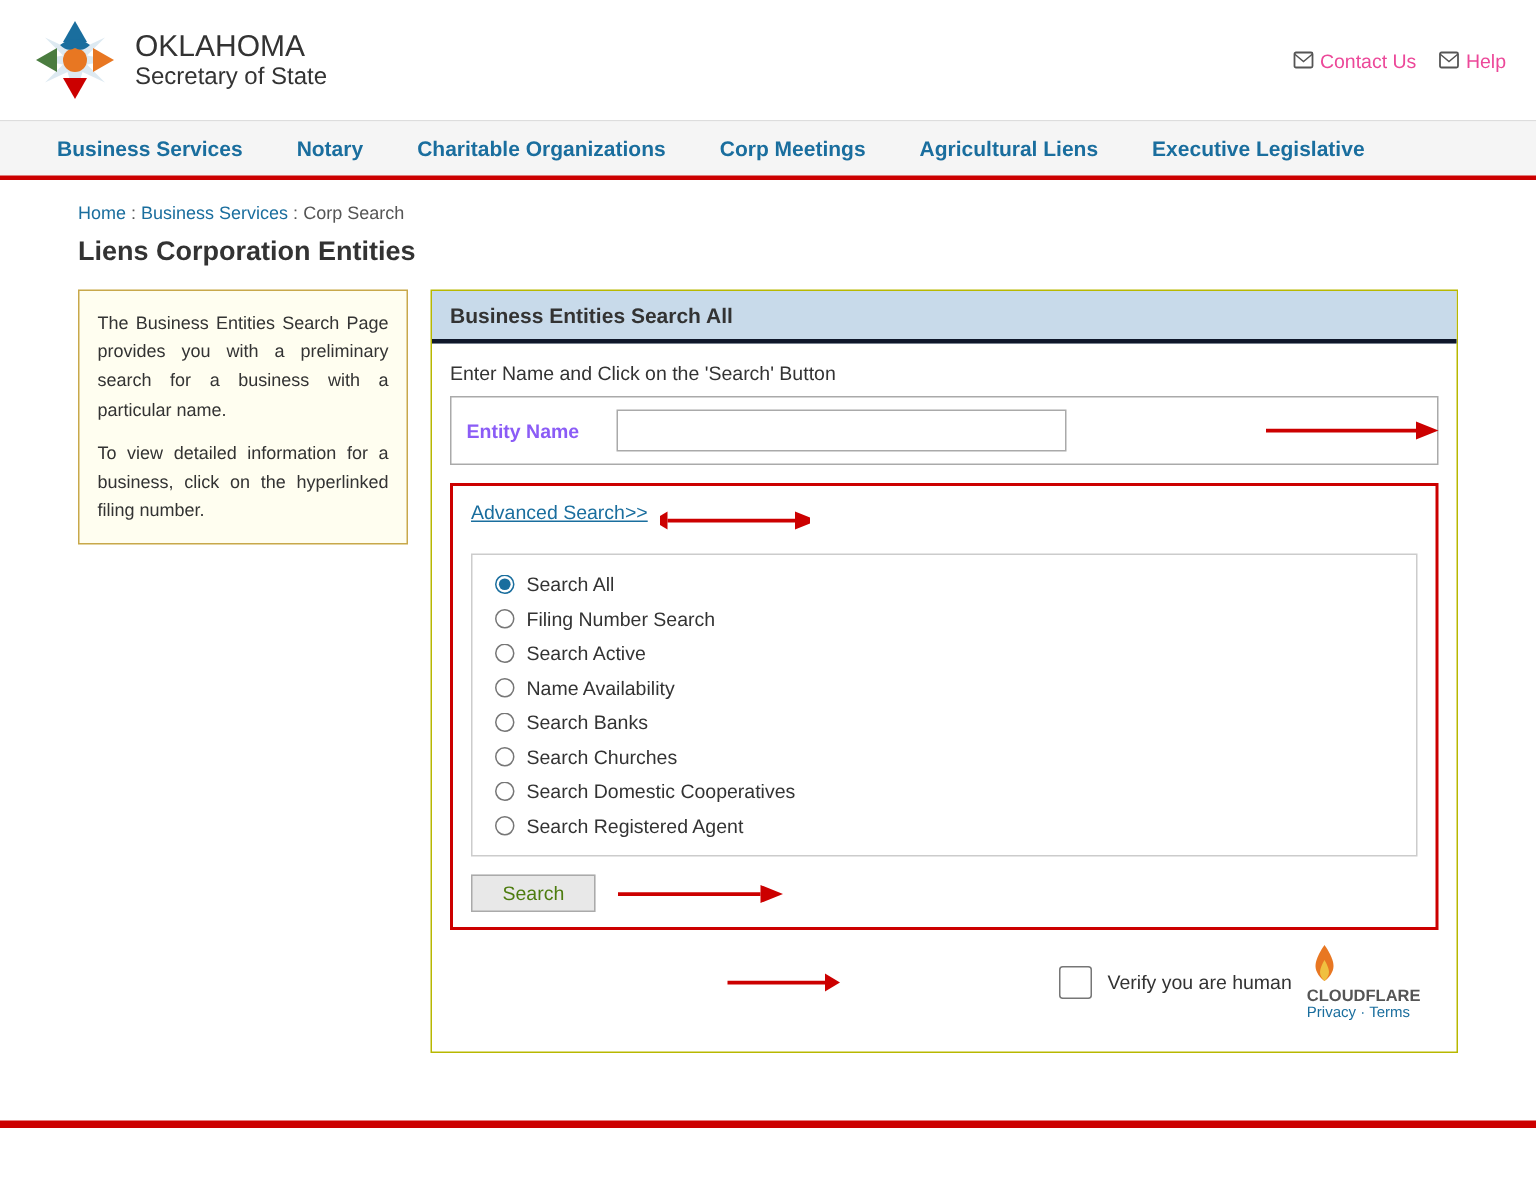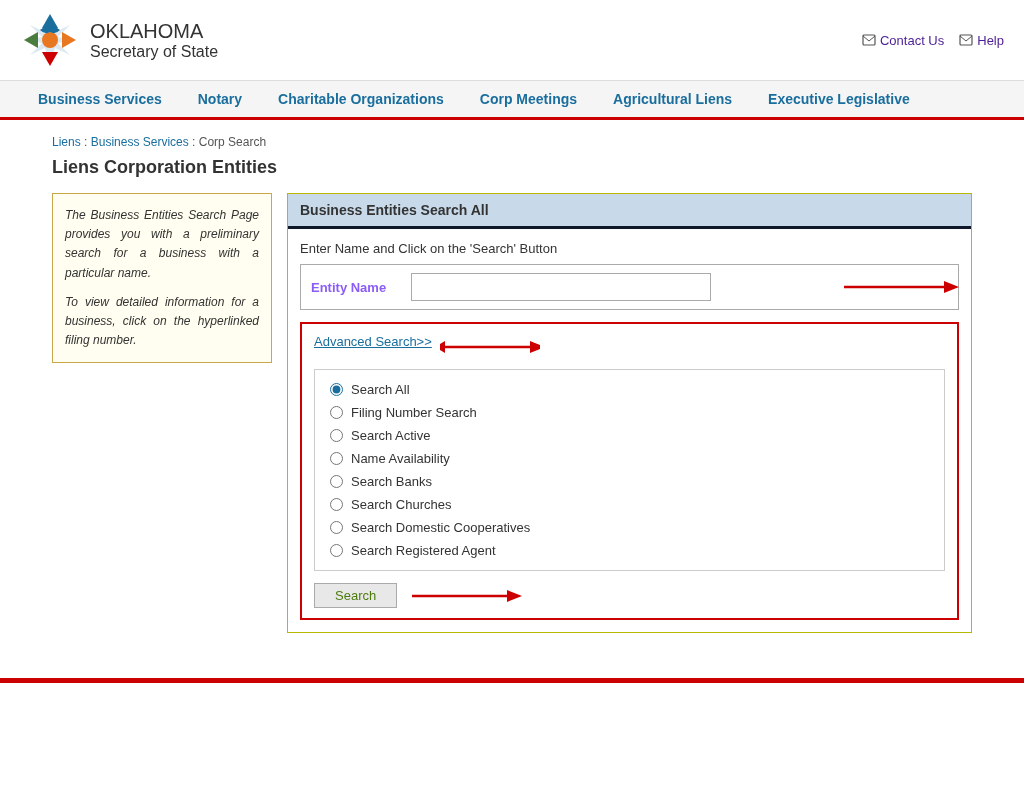--- a/index.html
+++ b/index.html
@@ -33,21 +33,21 @@
       color: #333;
     }
     #logo-sos {
       font-size: 16px;
       color: #333;
     }
     #header-links {
       display: flex;
       gap: 15px;
       font-size: 13px;
-      color: #4c1d95;
+      color: #ec4899;
     }
     #header-links span {
       display: flex;
       align-items: center;
       gap: 4px;
       cursor: pointer;
     }
 
     
     #nav {
@@ -96,21 +96,20 @@
     
     #left-panel {
       width: 220px;
       flex-shrink: 0;
       border: 1px solid #c8a84b;
       background: #fffef0;
       padding: 12px;
       font-size: 12px;
       line-height: 1.6;
       color: #333;
-      font-style: italic;
     }
 
     
     #right-panel {
       flex: 1;
       border: 1px solid #b8b800;
       padding: 0;
     }
 
     #search-header {
@@ -291,21 +290,21 @@
   <a href="#">Notary</a>
   <a href="#">Charitable Organizations</a>
   <a href="#">Corp Meetings</a>
   <a href="#">Agricultural Liens</a>
   <a href="#">Executive Legislative</a>
 </div>
 
 <div id="content">
 
   <div id="breadcrumb">
-    <a href="#">Liens</a><span> : </span><a href="#">Business Services</a><span> : </span><span>Corp Search</span>
+    <a href="#">Home</a><span> : </span><a href="#">Business Services</a><span> : </span><span>Corp Search</span>
   </div>
 
   <div id="page-title">Liens Corporation Entities</div>
 
   <div id="main-layout">
 
     <div id="left-panel">
       <p style="margin-bottom:10px; text-align:justify;">The Business Entities Search Page provides you with a preliminary search for a business with a particular name.</p>
       <p style="text-align:justify;">To view detailed information for a business, click on the hyperlinked filing number.</p>
     </div>
@@ -382,19 +381,44 @@
           <div id="search-button-row">
             <button id="search-button">Search</button>
 
             <svg width="120" height="18" viewBox="0 0 120 18">
               <line x1="5" y1="9" x2="100" y2="9" stroke="#c00" stroke-width="2.5"></line>
               <polygon points="100,3 115,9 100,15" fill="#c00"></polygon>
             </svg>
           </div>
         </div>
 
+        <div id="captcha-row">
+
+          <svg width="80" height="18" viewBox="0 0 80 18" style="position:absolute; left: 180px; top: 50%; transform: translateY(-50%);">
+            <line x1="5" y1="9" x2="70" y2="9" stroke="#c00" stroke-width="2.5"></line>
+            <polygon points="70,3 80,9 70,15" fill="#c00"></polygon>
+          </svg>
+          <input type="checkbox" id="captcha-check" style="width: 22px; height: 22px;">
+          <span id="captcha-label">Verify you are human</span>
+
+          <div id="cloudflare-logo">
+
+            <svg width="24" height="30" viewBox="0 0 24 30">
+              <path d="M12,2 C12,2 18,10 18,16 C18,20 15,24 12,26 C9,24 6,20 6,16 C6,10 12,2 12,2Z" fill="#e87722"></path>
+              <path d="M12,12 C12,12 15,17 15,20 C15,22.5 13.5,24.5 12,26 C10.5,24.5 9,22.5 9,20 C9,17 12,12 12,12Z" fill="#f0c040"></path>
+            </svg>
+            <div>
+              <div id="cloudflare-name">CLOUDFLARE</div>
+              <div id="cloudflare-links">
+                <a href="#" style="color:#1a6e9e;font-size:10px;text-decoration:none;">Privacy</a>
+                <span style="font-size:10px;">·</span>
+                <a href="#" style="color:#1a6e9e;font-size:10px;text-decoration:none;">Terms</a>
+              </div>
+            </div>
+          </div>
+        </div>
 
       </div>
     </div>
   </div>
 </div>
 
 <div id="bottom-bar"></div>
 
 </body></html>

